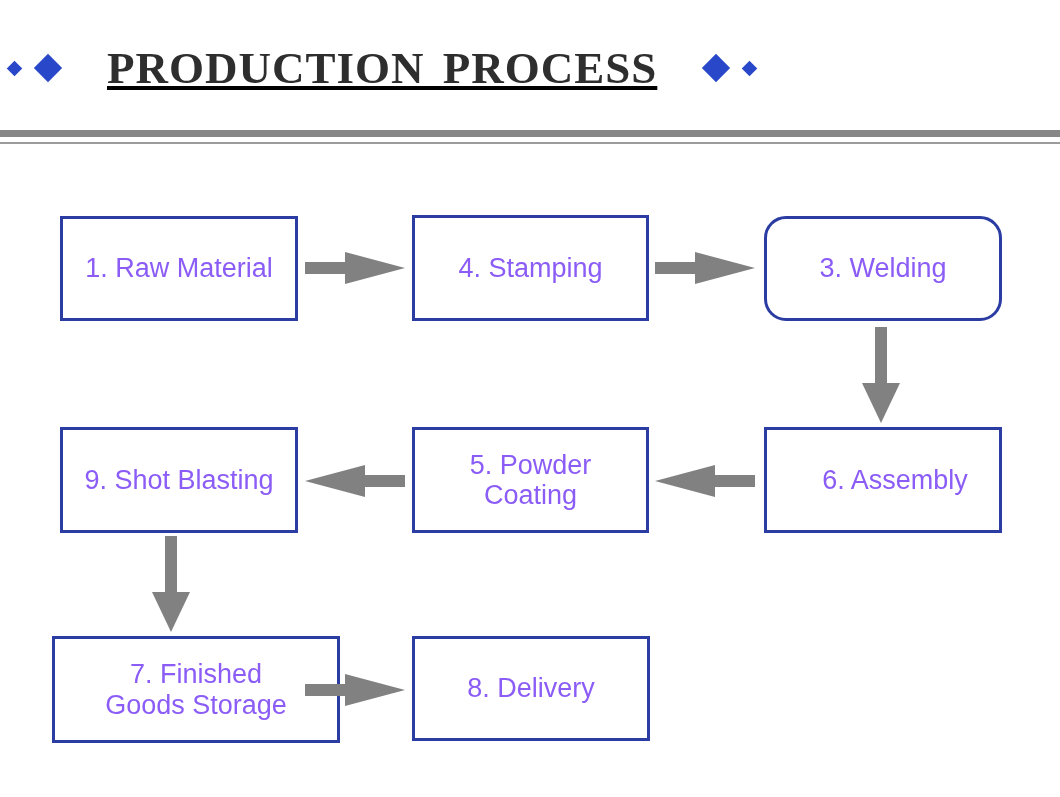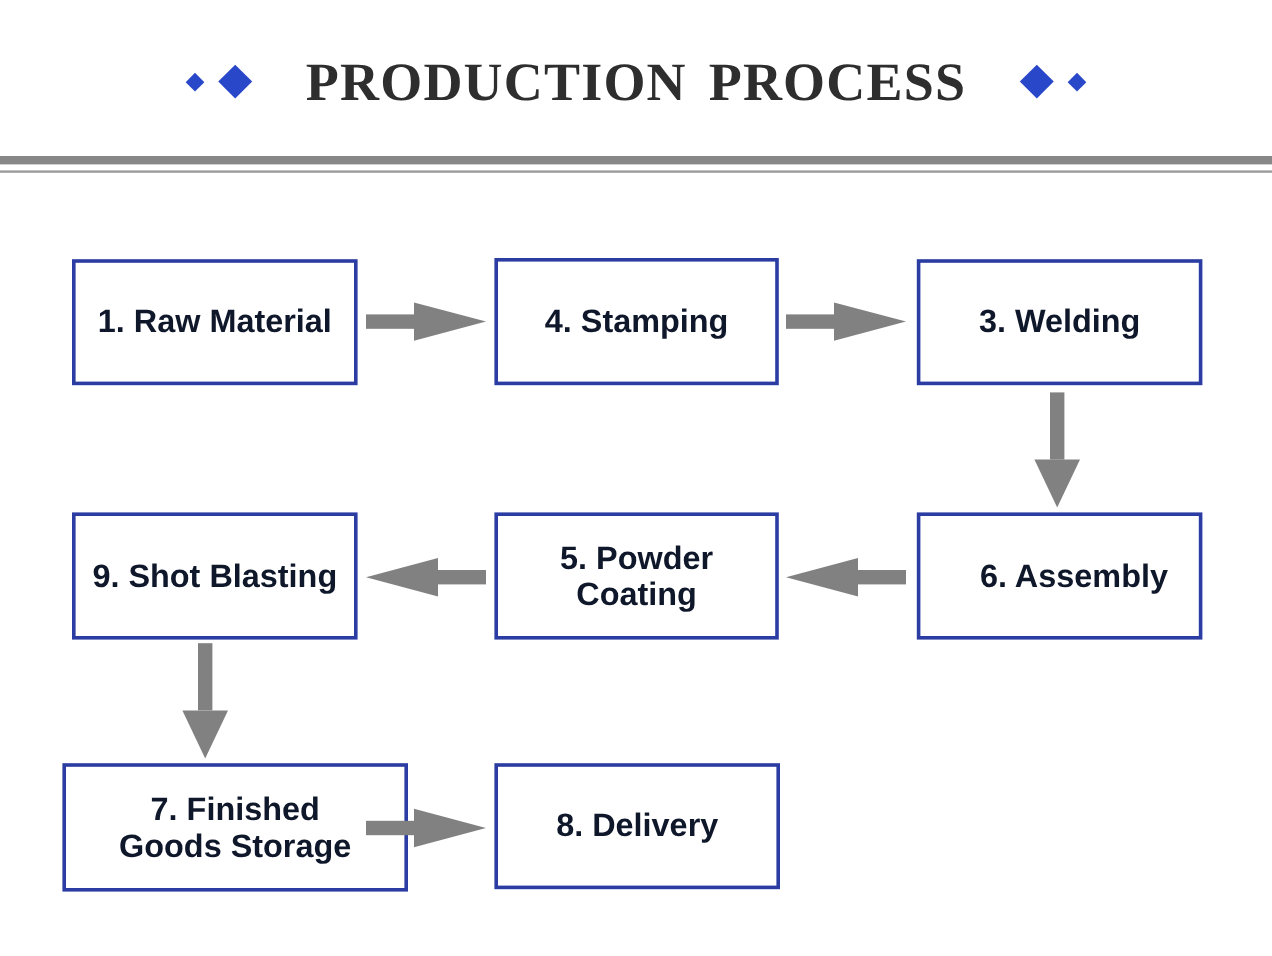--- a/index.html
+++ b/index.html
@@ -12,21 +12,21 @@
     overflow: hidden;
   }
 
   
   .title-row {
     position: absolute;
     left: 0; top: 42px;
     width: 100%;
     display: flex;
     align-items: center;
-    justify-content: center;
+    text-decoration: underline;
   }
   .title {
     margin: 0 40px;
     font-family: "Liberation Serif", serif;
     font-weight: bold;
     font-size: 45px;
     letter-spacing: 1px;
     word-spacing: 6px;
     color: var(--title_text, #2e2e2e);
     white-space: nowrap;
@@ -58,27 +58,26 @@
     position: absolute;
     box-sizing: border-box;
     border: 3px solid var(--box_border, #2b3ca2);
     background: #ffffff;
     display: flex;
     align-items: center;
     justify-content: center;
     text-align: center;
     font-size: 27px;
     line-height: 1.12;
-    color: #0f172a;
+    color: #8b5cf6;
     white-space: pre-line;
-    font-weight: bold;
   }
   .box-1 { left: 60px;  top: 216px; width: 238px; height: 105px; }
   .box-2 { left: 412px; top: 215px; width: 237px; height: 106px; }
-  .box-3 { left: 764px; top: 216px; width: 238px; height: 105px; }
+  .box-3 { left: 764px; top: 216px; width: 238px; height: 105px; border-radius: 22px; }
   .box-4 { left: 60px;  top: 427px; width: 238px; height: 106px; }
   .box-5 { left: 412px; top: 427px; width: 237px; height: 106px; }
   .box-6 { left: 764px; top: 427px; width: 238px; height: 106px; padding-left: 24px; }
   .box-7 { left: 52px;  top: 636px; width: 288px; height: 107px; }
   .box-8 { left: 412px; top: 636px; width: 238px; height: 105px; }
 
   
   .arrow { position: absolute; }
   .arrow .shaft, .arrow .head { position: absolute; }
 

